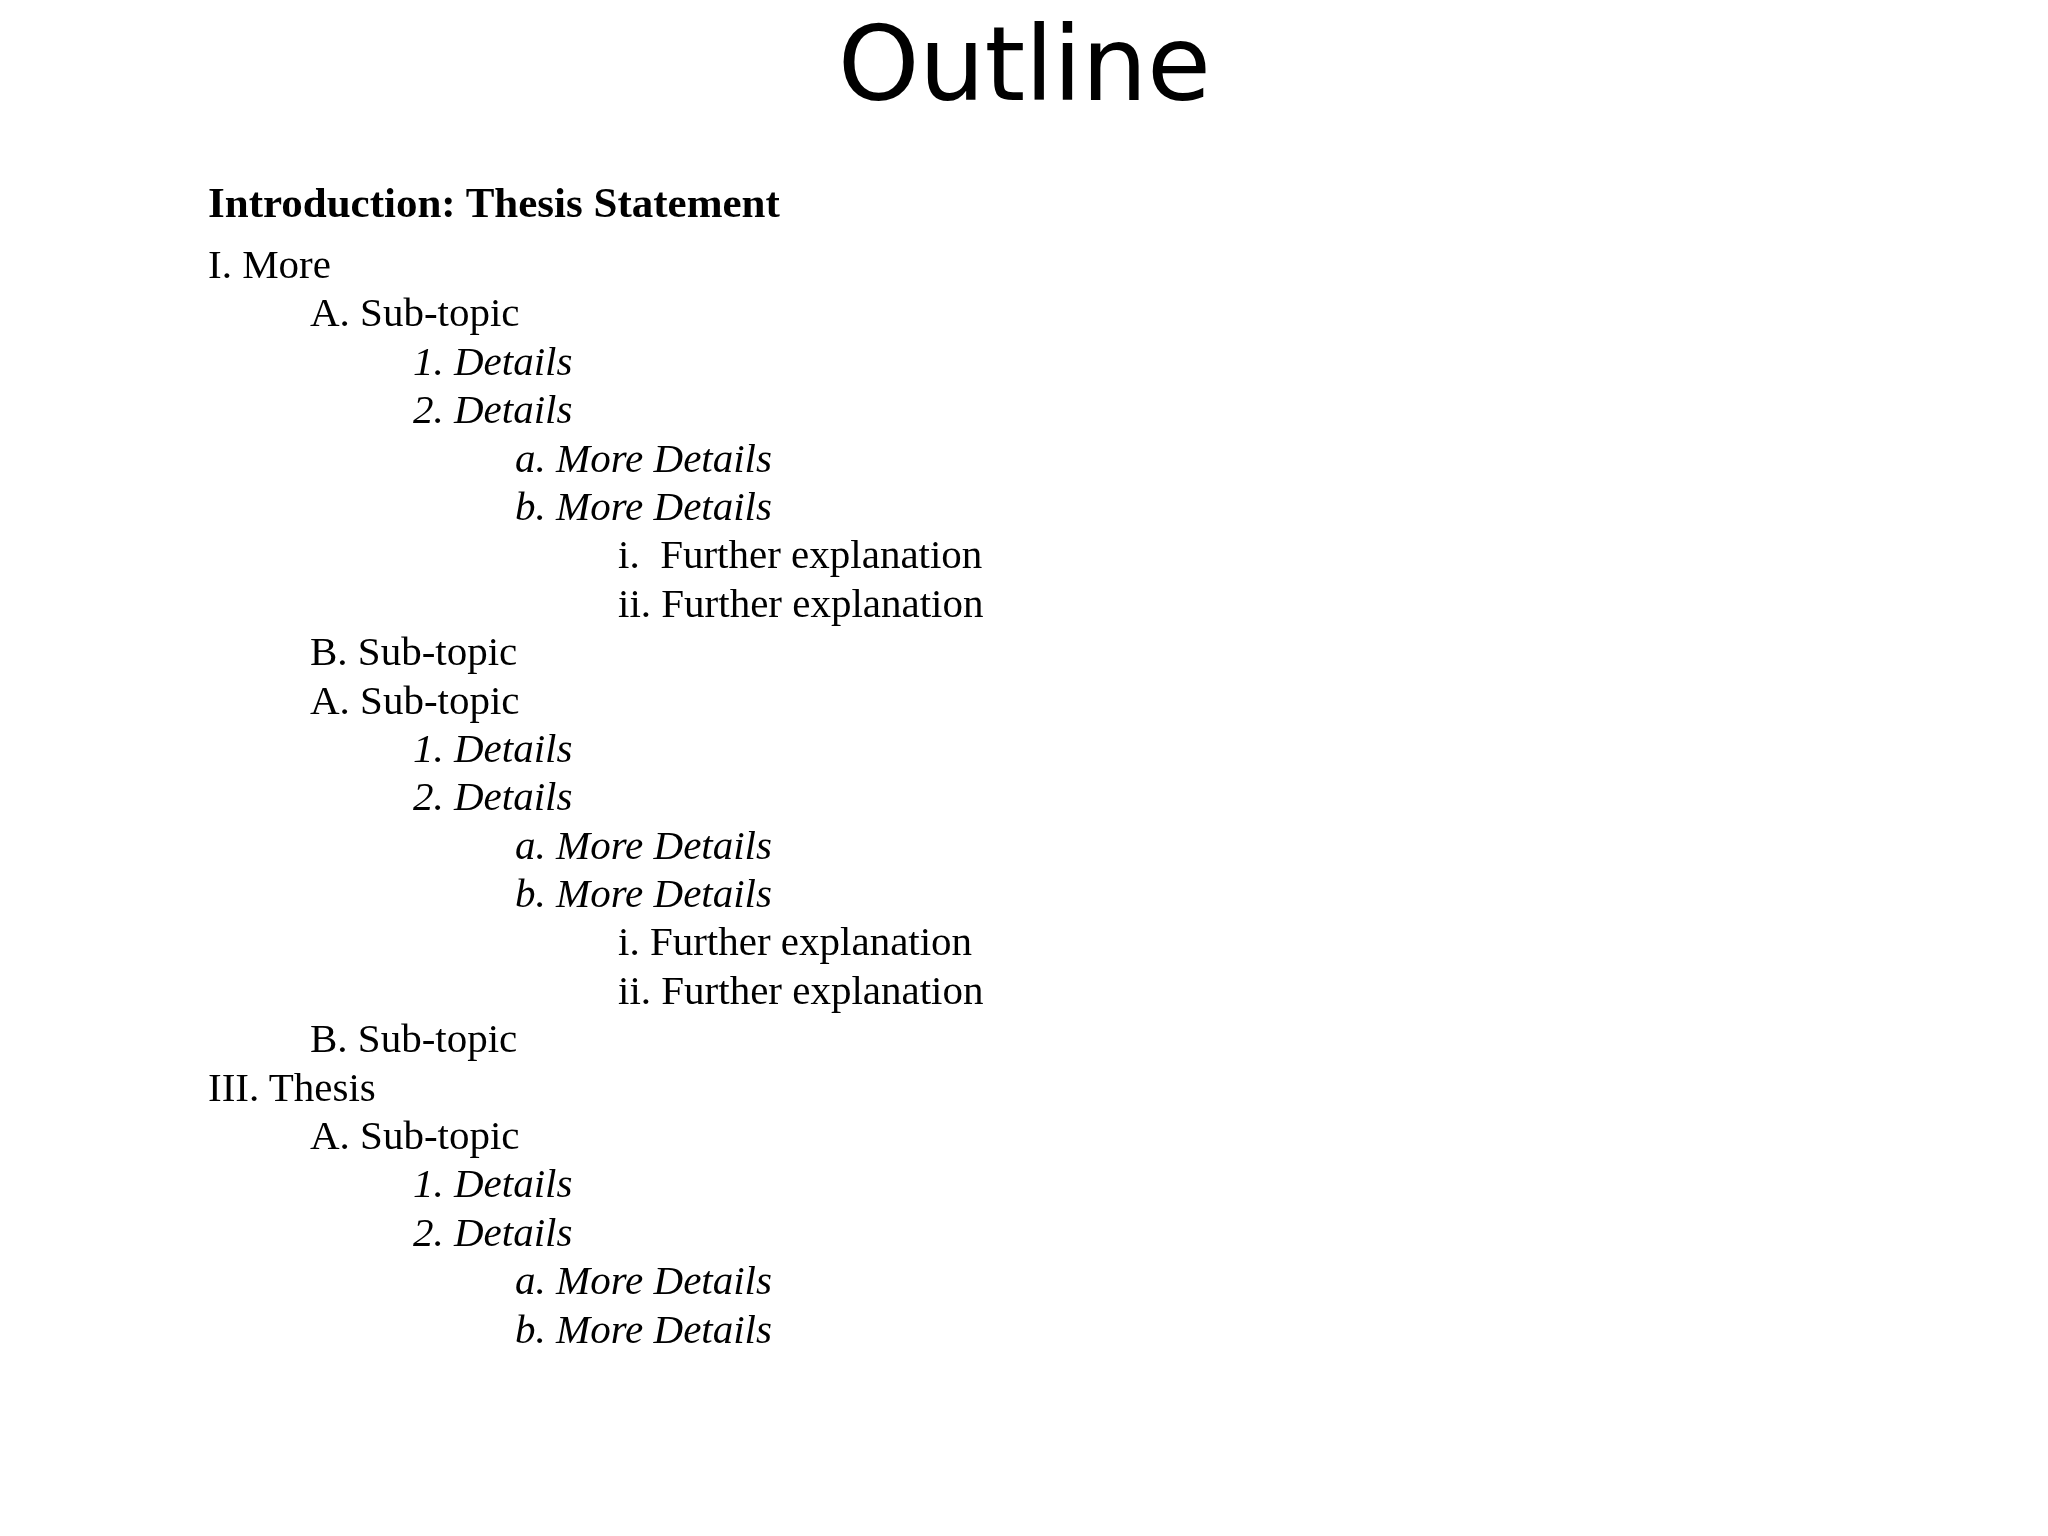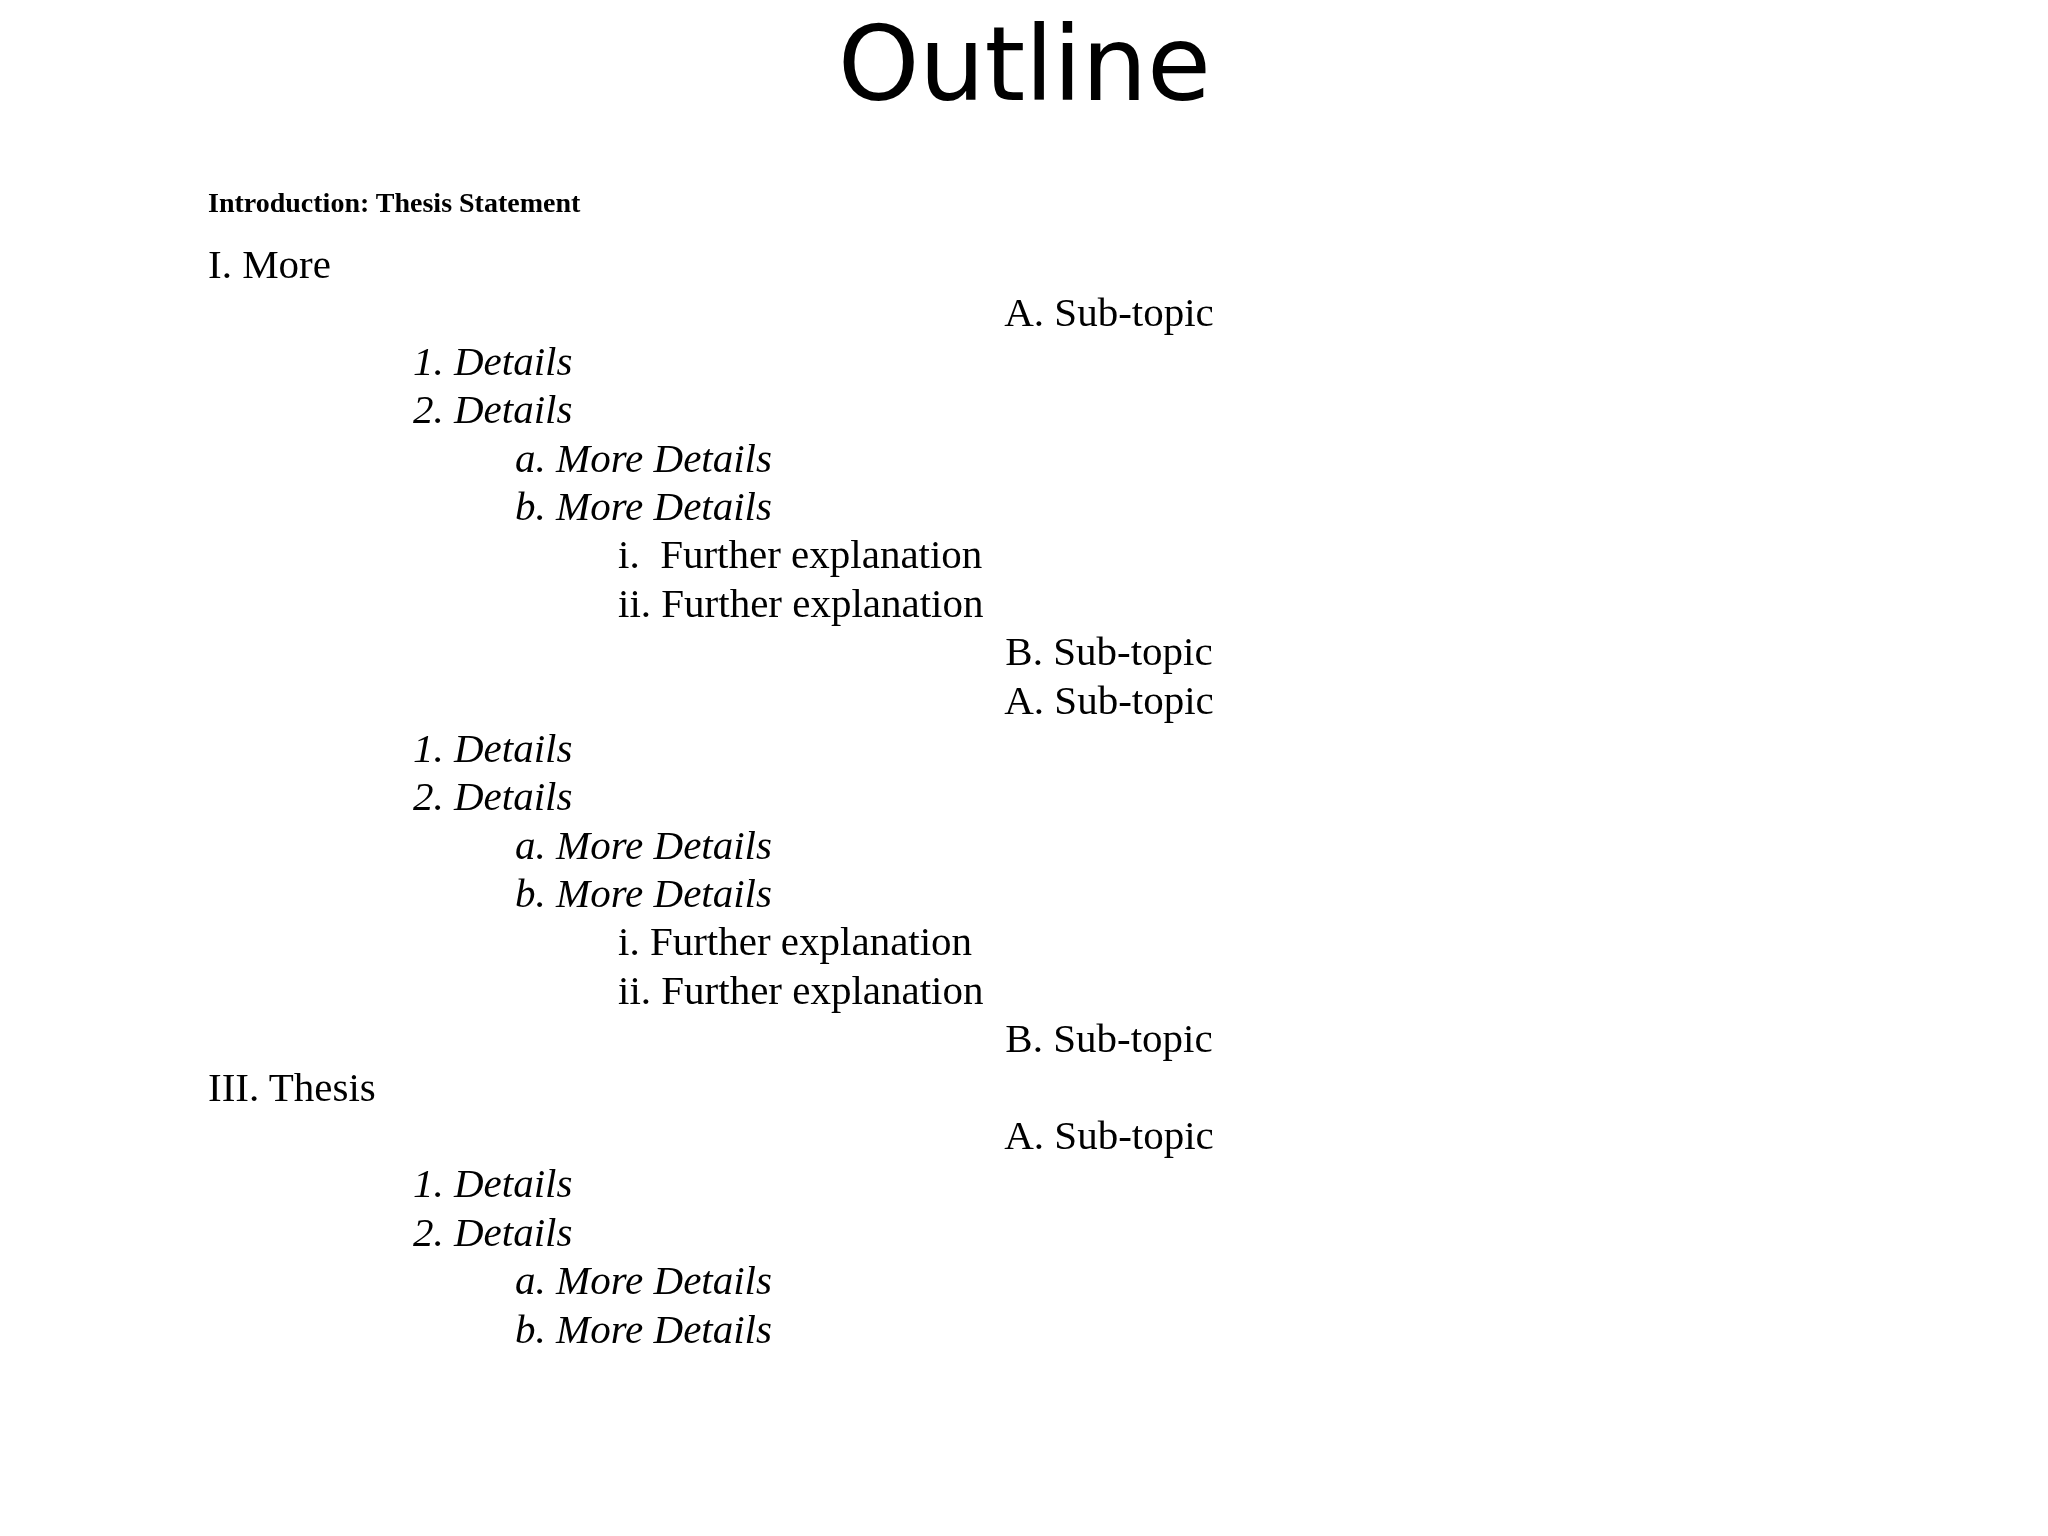--- a/index.html
+++ b/index.html
@@ -37,30 +37,30 @@
     color: #000000;
   }
   .ol-line {
     white-space: pre;
     line-height: 48.4px;
     height: 48.4px;
     font-family: "Liberation Serif", "DejaVu Serif", serif;
   }
   .ol-line.heading {
     font-weight: bold;
-    font-size: 28px;
+    font-size: 43px;
     height: 54px;
     line-height: 54px;
   }
   .ol-line.spacer-after {
     margin-bottom: 10px;
   }
   .lvl-0 { padding-left: 0px; }
   .lvl-1 { padding-left: 0px; }
-  .lvl-2 { padding-left: 102px; text-align: center; }
+  .lvl-2 { padding-left: 102px; }
   .lvl-3 { padding-left: 205px; font-style: italic; }
   .lvl-4 { padding-left: 307px; font-style: italic; }
   .lvl-5 { padding-left: 410px; }
 </style>
 </head>
 <body>
 
 <div id="slide">
 
   <div id="slide-title">Outline</div>

